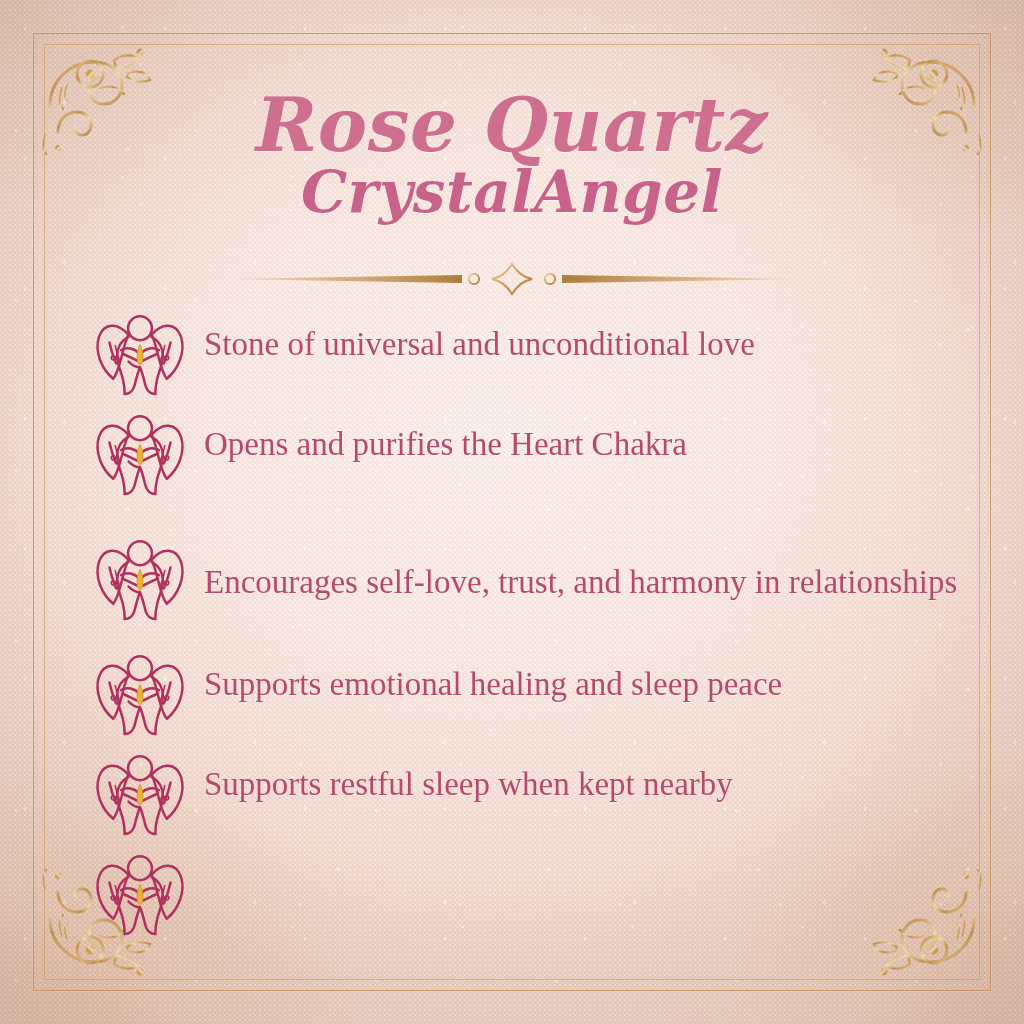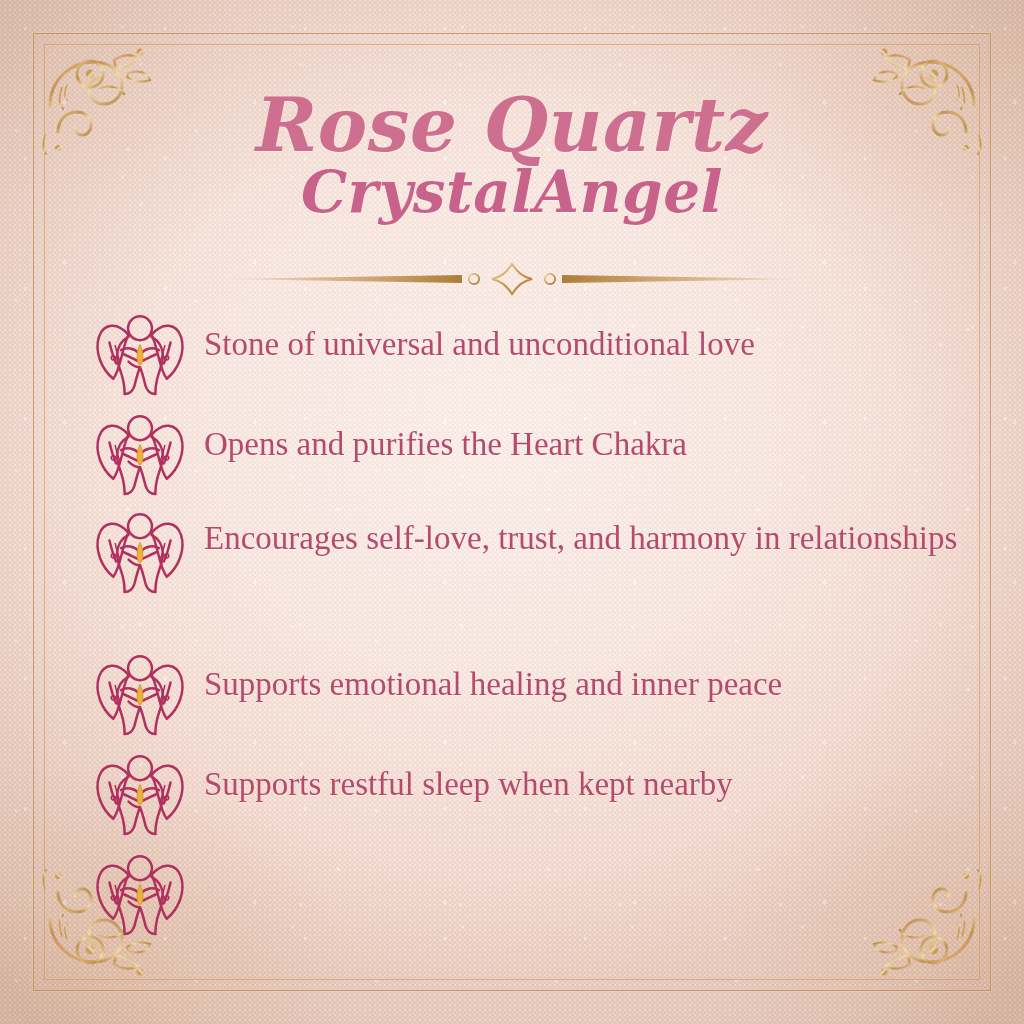--- a/index.html
+++ b/index.html
@@ -148,21 +148,21 @@
   .row .row-text {
     flex: 1 1 auto;
     padding-left: 16px;
     font-family: "Liberation Serif", serif;
     font-size: 33px;
     line-height: 1.34;
     color: #b54a6d;
     padding-top: 14px;
     text-shadow: 0 1px 0 rgba(255,255,255,0.42);
   }
-  .row.tall { min-height: 140px; }
+  .row.tall { min-height: 140px; align-items: center; }
   .row.tall .row-text { padding-top: 8px; }
   .row.tall .icon-wrap { margin-top: 2px; }
 </style>
 </head>
 <body>
 
 <div id="card">
 
   <div class="paper-base"></div>
   <div class="paper-warm"></div>
@@ -364,21 +364,21 @@
           <circle cx="78" cy="48" r="2.2" stroke-width="1.5"></circle>
           <path d="M38,26 C30,30 26,38 26,46 C26,54 30,62 32,70 C34,78 34,84 34,86"></path>
           <path d="M62,26 C70,30 74,38 74,46 C74,54 70,62 68,70 C66,78 66,84 66,86"></path>
           <path d="M34,86 C38,86 42,84 44,78 C46,70 48,62 50,58 C52,62 54,70 56,78 C58,84 62,86 66,86"></path>
           <path d="M30,40 C36,36 44,38 50,44 C56,38 64,36 70,40"></path>
           <path d="M32,44 C38,46 44,50 50,52 C56,50 62,46 68,44"></path>
           <path d="M38,52 C42,56 46,58 50,58"></path>
         </g>
         <path d="M50,34 C52,38 53,42 53,48 C53,52 51,55 50,56 C49,55 47,52 47,48 C47,42 48,38 50,34 Z" fill="#eeb13c" stroke="#d79a22" stroke-width="1"></path>
       </svg>
-      <div class="row-text">Supports emotional healing and inner peace</div>
+      <div class="row-text">Supports emotional healing and sleep peace</div>
     </div>
 
     <div class="row">
       <svg class="icon-wrap" viewBox="0 0 100 88">
         <g fill="none" stroke="#b0305e" stroke-width="2.6" stroke-linecap="round" stroke-linejoin="round">
           <circle cx="50" cy="17" r="12.5"></circle>
           <path d="M38,24 C26,10 12,12 7,26 C2,42 10,60 22,70 C28,62 30,48 33,38 C35,31 36,27 38,24 Z"></path>
           <path d="M62,24 C74,10 88,12 93,26 C98,42 90,60 78,70 C72,62 70,48 67,38 C65,31 64,27 62,24 Z"></path>
           <path d="M18,32 C20,40 22,48 25,54"></path>
           <path d="M24,35 C25,41 27,47 29,52" stroke-width="1.6"></path>

